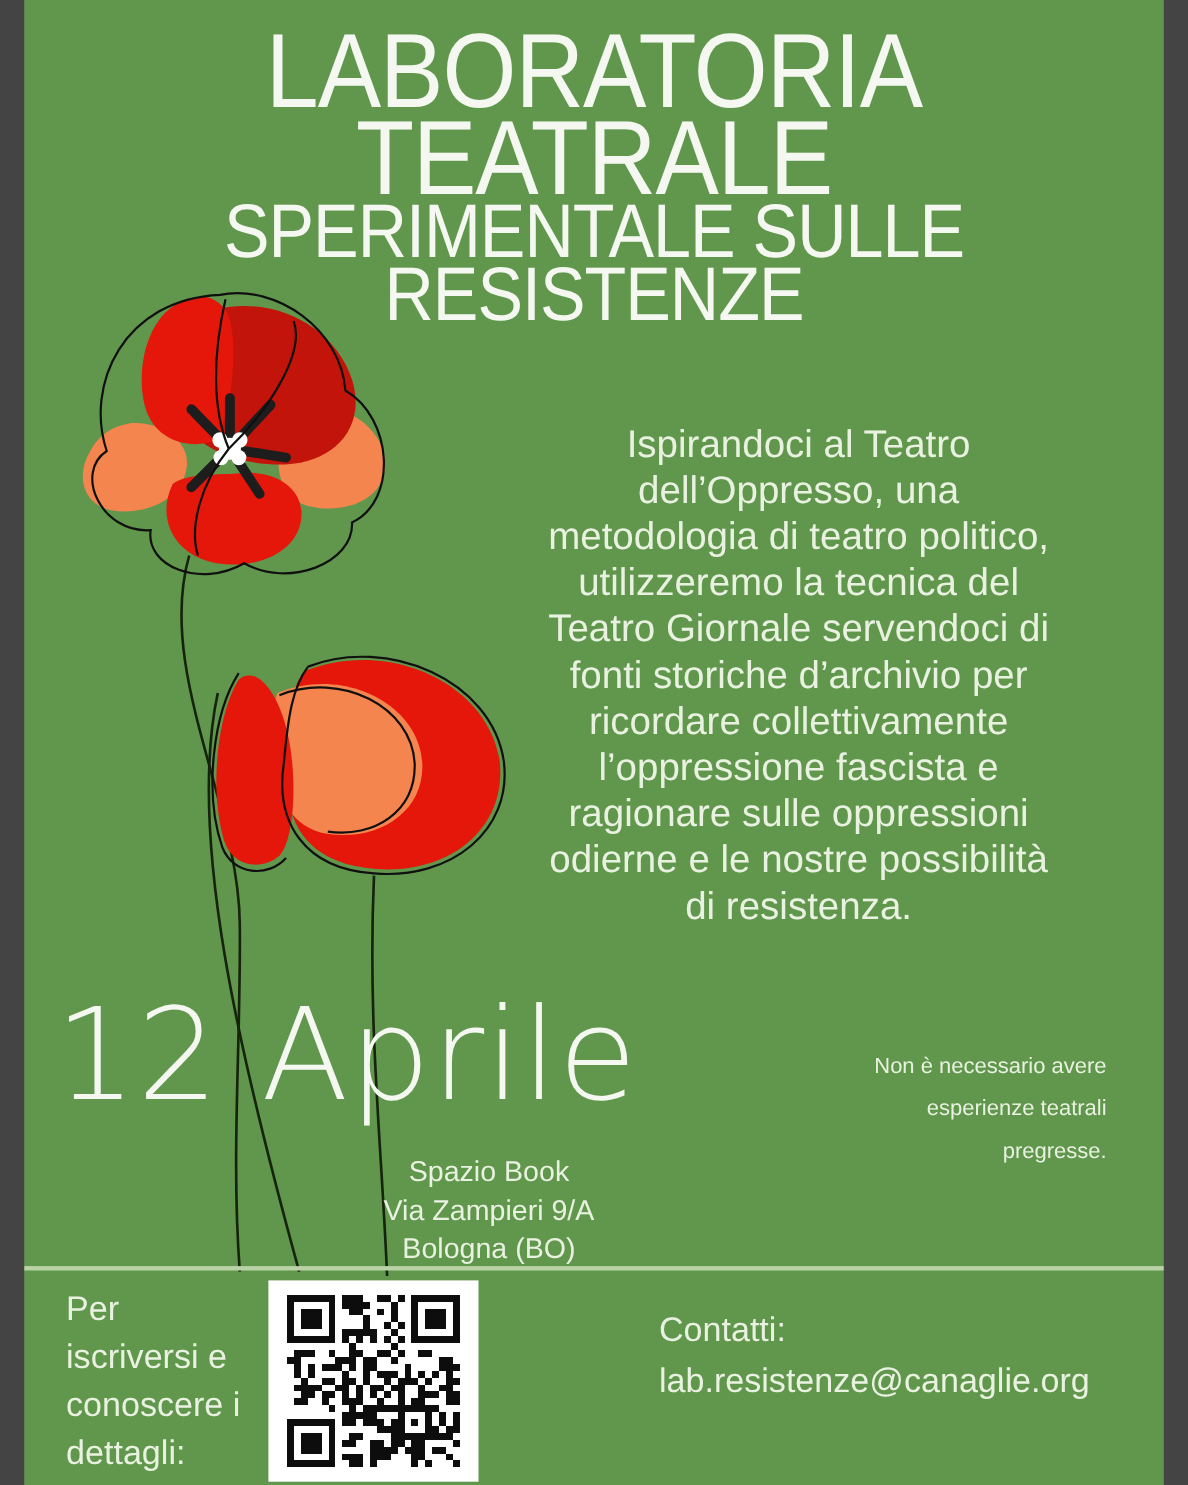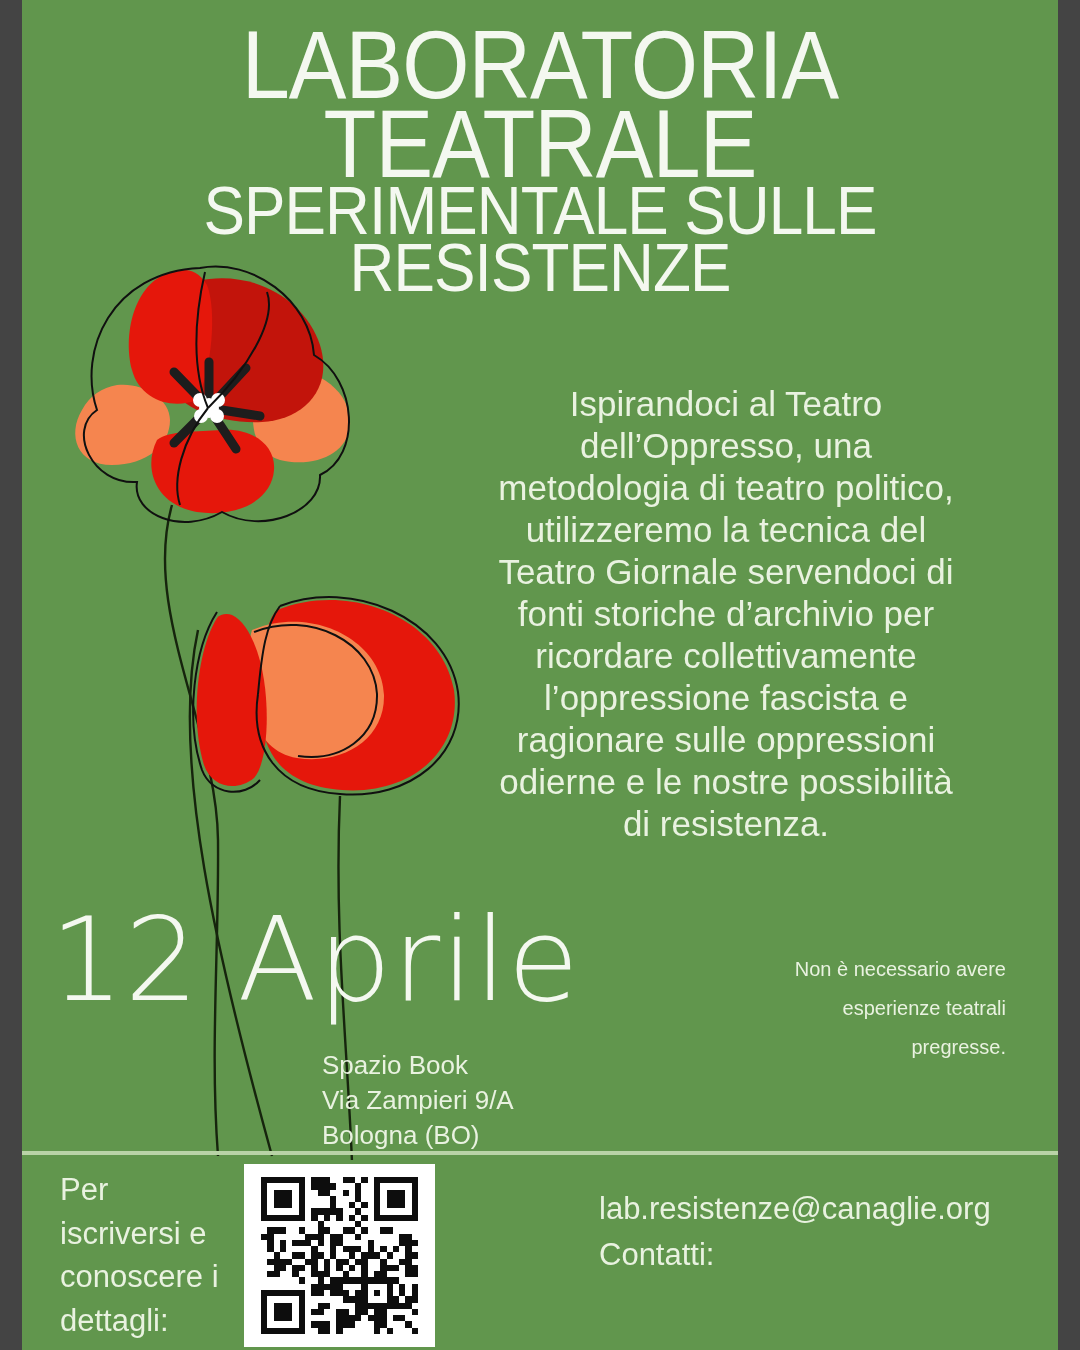--- a/index.html
+++ b/index.html
@@ -43,21 +43,21 @@
     position:absolute;left:28px;top:906px;
     font-family:"DejaVu Sans","Liberation Sans",sans-serif;
     font-weight:200;
     font-size:116px;line-height:108px;
     letter-spacing:1px;
     color:var(--title-text,#f0f5ea);
   }
   .venue{
     position:absolute;left:300px;top:1048px;width:245px;
     font-size:26px;line-height:35px;
-    text-align:left;white-space:pre-line;
+    text-align:center;white-space:pre-line;
     color:var(--body-text,#eef5e7);
   }
   
   .divider{position:absolute;left:0;right:0;top:1151px;height:4px;background:var(--divider,#b9d3a7);}
   .qr-caption{
     position:absolute;left:38px;top:1168px;
     font-size:31px;line-height:43.5px;
     white-space:pre-line;
     color:var(--body-text,#e9f2e0);
   }
@@ -389,17 +389,17 @@
         <rect x="18" y="0" width="7" height="7" fill="#0d0d0d"></rect>
         <rect x="19" y="1" width="5" height="5" fill="#fff"></rect>
         <rect x="20" y="2" width="3" height="3" fill="#0d0d0d"></rect>
         <rect x="0" y="18" width="7" height="7" fill="#0d0d0d"></rect>
         <rect x="1" y="19" width="5" height="5" fill="#fff"></rect>
         <rect x="2" y="20" width="3" height="3" fill="#0d0d0d"></rect>
       </svg>
   </div>
 
   <div class="contact">
+    <div>Contatti:</div>
     <div>lab.resistenze@canaglie.org</div>
-    <div>Contatti:</div>
   </div>
 
 </div>
 
 </body></html>

